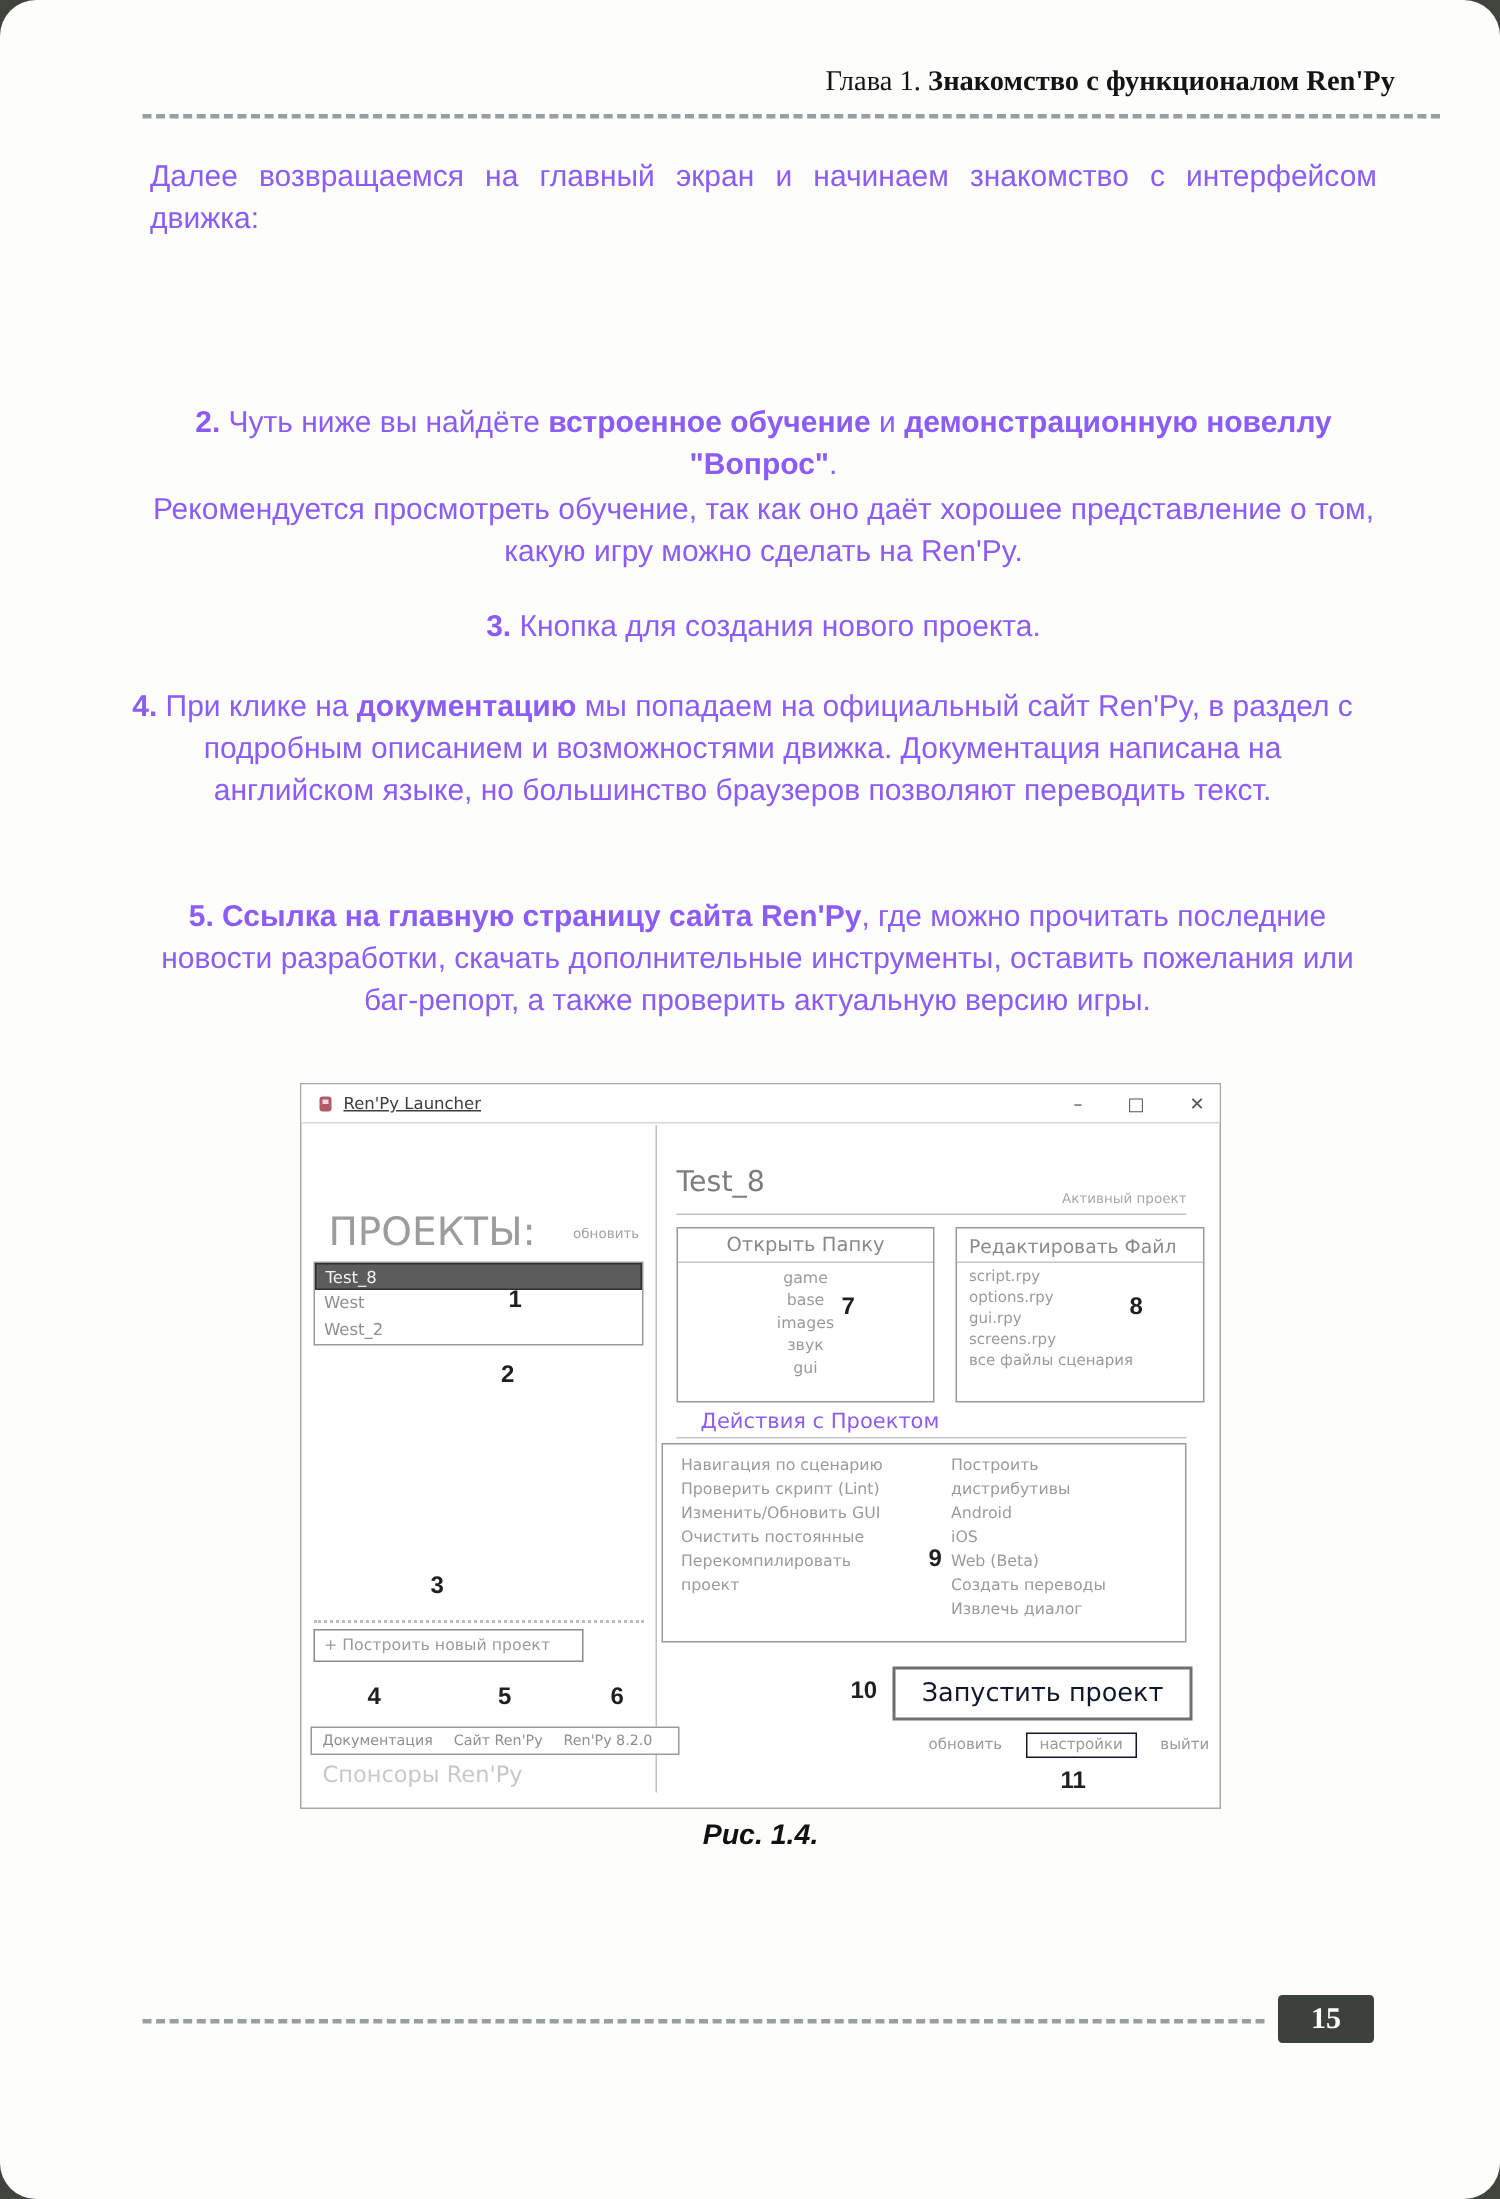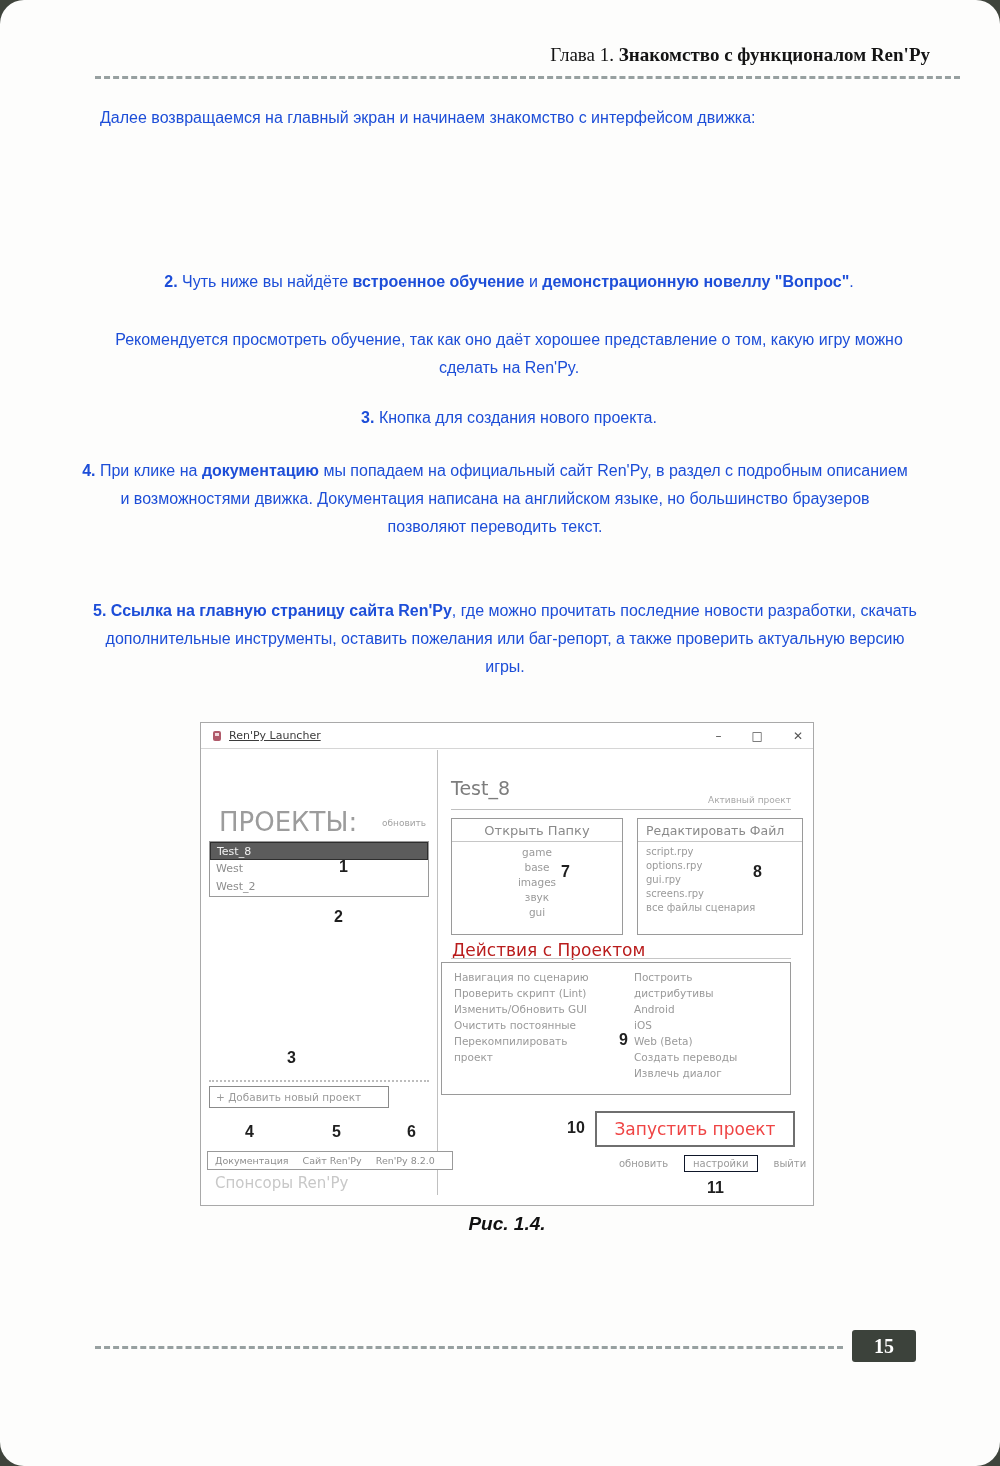--- a/index.html
+++ b/index.html
@@ -10,21 +10,21 @@
 
   
   .hdr { position:absolute; top:44px; right:70px; font-family:"Liberation Serif", serif;
          font-size:19px; color:#141414; }
   .hdr .bt { font-weight:bold; }
 
   .dash { position:absolute; height:0; border-top:3px dashed #97a0a0; }
   .top-dash { top:76px; left:95px; width:865px; }
   .bot-dash { top:1346px; left:95px; width:748px; }
 
-  .txt { position:absolute; font-size:16px; line-height:28px; color:#1d4ed8; }
+  .txt { position:absolute; font-size:20px; line-height:28px; color:#8b5cf6; }
   .c { text-align:center; }
   .b { font-weight:bold; }
   #intro { top:104px; left:100px; width:818px; text-align:justify; }
   #item1 { top:188px; left:100px; width:818px; }
   #item2 { top:268px; left:100px; width:818px; }
   #item2-note { top:326px; left:100px; width:818px; }
   #item3 { top:404px; left:100px; width:818px; }
   #item4 { top:457px; left:82px;  width:826px;text-align:center; }
   #item5 { top:597px; left:92px;  width:826px; }
   #item6 { top:1256px; left:92px; width:826px; }
@@ -73,30 +73,30 @@
 
   .fbox { position:absolute; top:95px; border:1px solid #9a9a9a; background:#fff; }
   .fbox .bh { font-size:13px; color:#8a8a8a; padding:4px 8px 3px; border-bottom:1px solid #c6c6c6; }
   .fbox .bi { padding:3px 8px; }
   .fbox .bi div { font-size:10.5px; line-height:15px; color:#9a9a9a; }
   #openFolder { left:250px; width:172px; height:117px;text-align:center; }
   #editFile   { left:436px; width:166px; height:117px; }
   #editFile .bh { font-size:12.5px; }
   #editFile .bi div { font-size:10px; line-height:14px; }
 
-  .ah { position:absolute; left:251px; top:217px; font-size:17px; color:#b91c1c; }
+  .ah { position:absolute; left:266px; top:217px; font-size:14px; color:#8b5cf6; }
   .aline { position:absolute; left:250px; top:235px; width:340px; height:1px; background:#c6c6c6; }
   .abox { position:absolute; left:240px; top:239px; width:350px; height:133px;
           border:1px solid #9a9a9a; padding:6px 12px; display:flex; gap:30px; background:#fff; }
   .abox .col1 { width:150px; }
   .abox .col2 { width:110px; }
   .abox div.ai { font-size:10.5px; line-height:16px; color:#9a9a9a; }
 
   .launch { position:absolute; left:394px; top:388px; width:200px; height:36px;
-            border:2px solid #6f6f6f; font-size:17px; color:#ef4444;
+            border:2px solid #6f6f6f; font-size:17px; color:#0f172a;
             text-align:center; line-height:32px; background:#fff; }
   .rfoot { position:absolute; left:418px; top:432px; display:flex; gap:16px;
            align-items:center; font-size:10px; color:#9a9a9a; }
   .rfoot .boxed { border:1px solid #0f172a; padding:2px 8px; }
 
   .ann { position:absolute; font-weight:bold; font-size:16px; color:#1f1f1f;
          z-index:5; font-family:"Liberation Sans", sans-serif; }
   #a1 { left:138px; top:135px; } #a2 { left:133px; top:185px; }
   #a3 { left:86px;  top:326px; } #a4 { left:44px;  top:400px; }
   #a5 { left:131px; top:400px; } #a6 { left:206px; top:400px; }
@@ -147,21 +147,21 @@
     <div class="refresh">обновить</div>
 
     <div class="pbox">
       <div class="prow sel">Test_8</div>
       <div class="prow">West</div>
       <div class="prow">West_2</div>
     </div>
 
 
     <div class="dotted"></div>
-    <div class="addbtn">+ Добавить новый проект</div>
+    <div class="addbtn">+ Построить новый проект</div>
 
     <div class="lfoot">
       <span>Документация</span>
       <span>Сайт Ren'Py</span>
       <span>Ren'Py 8.2.0</span>
     </div>
     <div class="sponsor">Спонсоры Ren'Py</div>
 
     <div class="rtitle">Test_8</div>
     <div class="rlabel">Активный проект</div>

